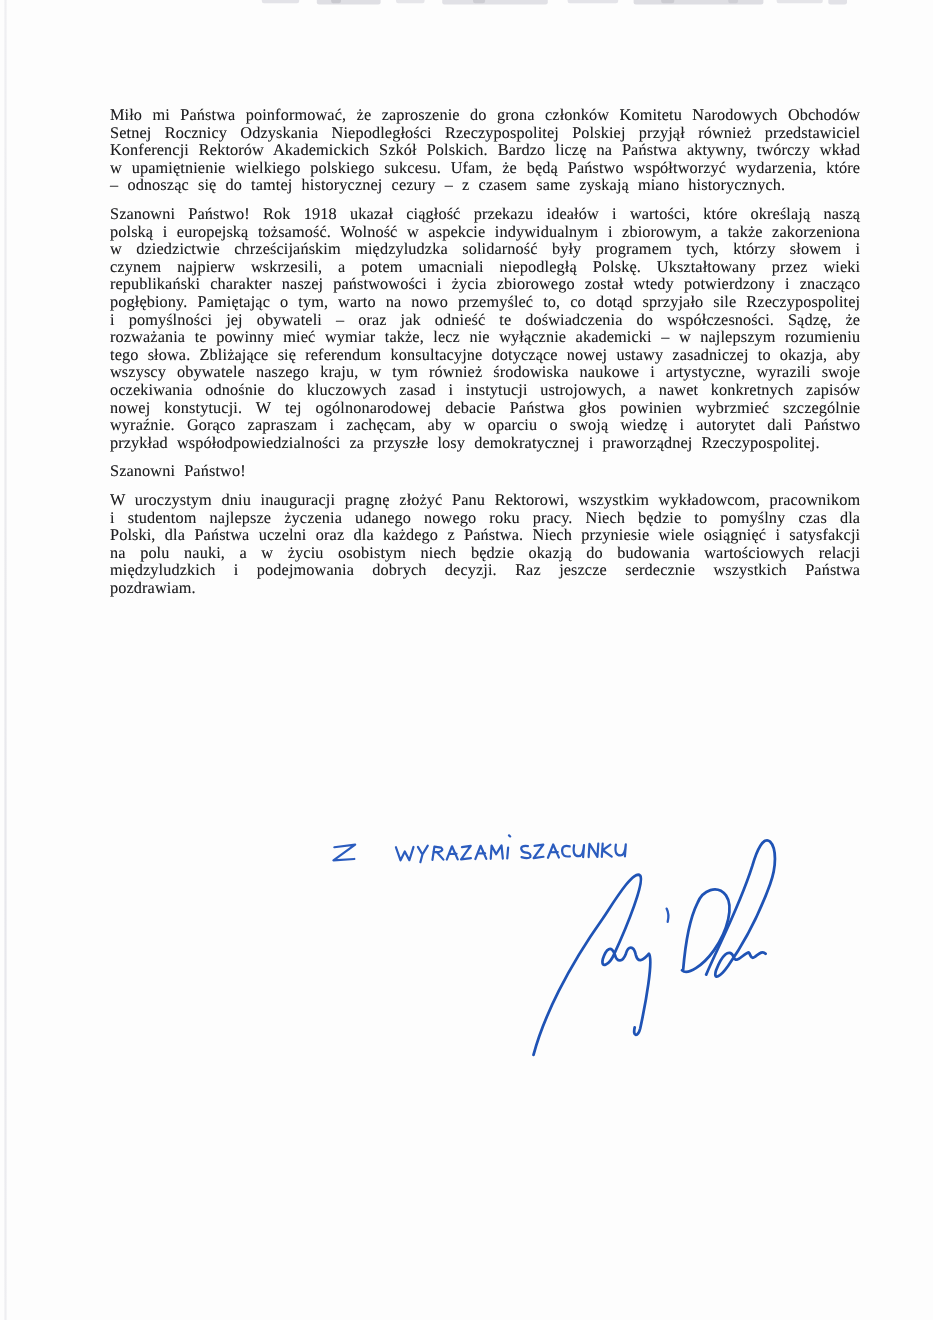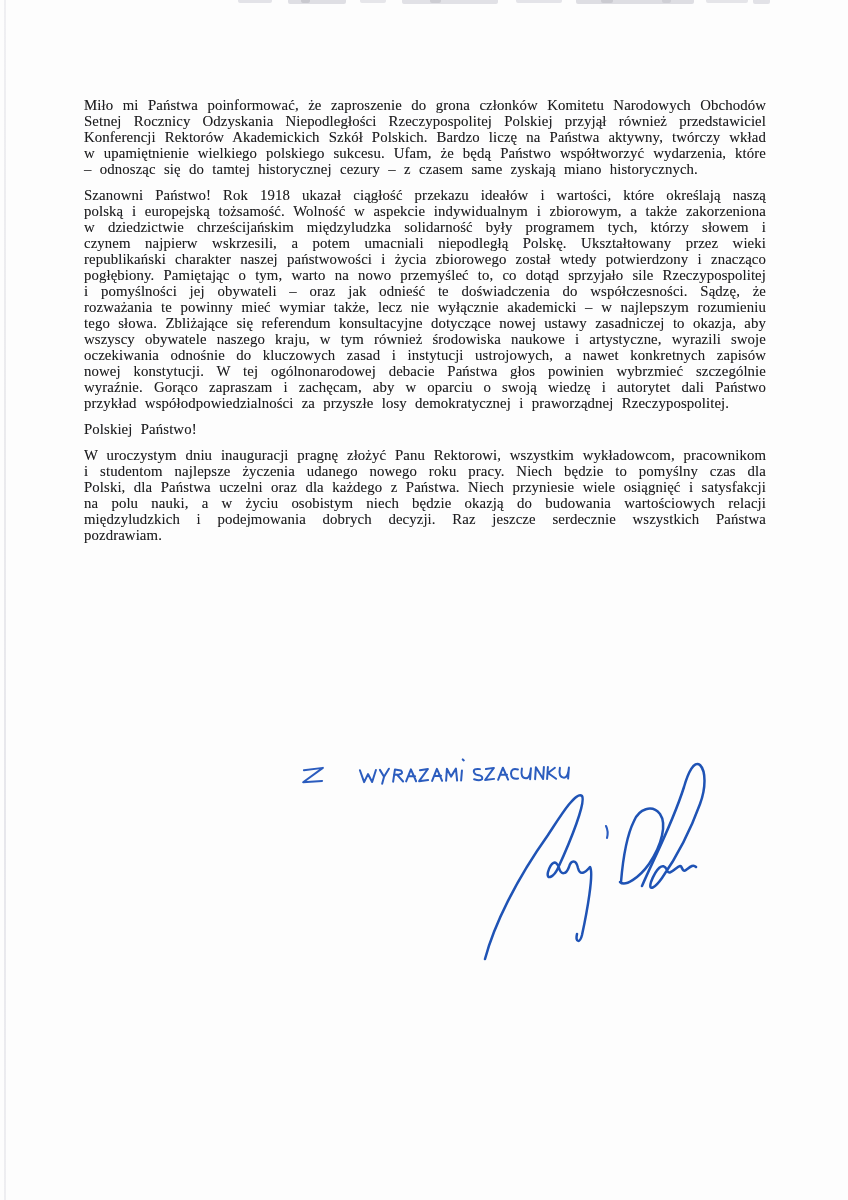--- a/index.html
+++ b/index.html
@@ -31,21 +31,21 @@
   .s6 { left: 430px; width: 11px; height: 3px; background: #cdcdd3; }
   .s7 { left: 516px; width: 46px; height: 3px; background: #e4e4e9; }
   .s8 { left: 576px; width: 118px; height: 4px; background: #dedee3; }
   .s9 { left: 601px; width: 12px; height: 3px; background: #cbcbd1; }
   .s10{ left: 662px; width: 9px;  height: 3px; background: #cfcfd5; }
   .s11{ left: 706px; width: 42px; height: 3px; background: #e5e5e9; }
   .s12{ left: 753px; width: 17px; height: 4px; background: #e2e2e7; }
 
   .letter-body {
     position: absolute;
-    left: 84px; top: 97px; width: 682px;
+    left: 100px; top: 97px; width: 682px;
     color: #1e1e20;
     font-size: 14.8px;
     line-height: 16px;
     text-align: justify;
     word-spacing: 4.5px;
     letter-spacing: 0.1px;
     text-shadow: 0 0 0.4px rgba(20,20,24,0.38);
   }
   .letter-body p { margin: 0 0 10px 0; }
   .letter-body p.salutation { margin: 0 0 10px 0; }
@@ -82,21 +82,21 @@
       <i class="s8"></i>
     <i class="s9"></i>
       <i class="s10"></i>
       <i class="s11"></i>
       <i class="s12"></i>
   </div>
 
   <div class="letter-body">
     <p>Miło mi Państwa poinformować, że zaproszenie do grona członków Komitetu Narodowych Obchodów Setnej Rocznicy Odzyskania Niepodległości Rzeczypospolitej Polskiej przyjął również przedstawiciel Konferencji Rektorów Akademickich Szkół Polskich. Bardzo liczę na Państwa aktywny, twórczy wkład w upamiętnienie wielkiego polskiego sukcesu. Ufam, że będą Państwo współtworzyć wydarzenia, które – odnosząc się do tamtej historycznej cezury – z czasem same zyskają miano historycznych.</p>
     <p>Szanowni Państwo! Rok 1918 ukazał ciągłość przekazu ideałów i wartości, które określają naszą polską i europejską tożsamość. Wolność w aspekcie indywidualnym i zbiorowym, a także zakorzeniona w dziedzictwie chrześcijańskim międzyludzka solidarność były programem tych, którzy słowem i czynem najpierw wskrzesili, a potem umacniali niepodległą Polskę. Ukształtowany przez wieki republikański charakter naszej państwowości i życia zbiorowego został wtedy potwierdzony i znacząco pogłębiony. Pamiętając o tym, warto na nowo przemyśleć to, co dotąd sprzyjało sile Rzeczypospolitej i pomyślności jej obywateli – oraz jak odnieść te doświadczenia do współczesności. Sądzę, że rozważania te powinny mieć wymiar także, lecz nie wyłącznie akademicki – w najlepszym rozumieniu tego słowa. Zbliżające się referendum konsultacyjne dotyczące nowej ustawy zasadniczej to okazja, aby wszyscy obywatele naszego kraju, w tym również środowiska naukowe i artystyczne, wyrazili swoje oczekiwania odnośnie do kluczowych zasad i instytucji ustrojowych, a nawet konkretnych zapisów nowej konstytucji. W tej ogólnonarodowej debacie Państwa głos powinien wybrzmieć szczególnie wyraźnie. Gorąco zapraszam i zachęcam, aby w oparciu o swoją wiedzę i autorytet dali Państwo przykład współodpowiedzialności za przyszłe losy demokratycznej i praworządnej Rzeczypospolitej.</p>
-    <p class="salutation">Polskiej Państwo!</p>
+    <p class="salutation">Szanowni Państwo!</p>
     <p>W uroczystym dniu inauguracji pragnę złożyć Panu Rektorowi, wszystkim wykładowcom, pracownikom i studentom najlepsze życzenia udanego nowego roku pracy. Niech będzie to pomyślny czas dla Polski, dla Państwa uczelni oraz dla każdego z Państwa. Niech przyniesie wiele osiągnięć i satysfakcji na polu nauki, a w życiu osobistym niech będzie okazją do budowania wartościowych relacji międzyludzkich i podejmowania dobrych decyzji. Raz jeszcze serdecznie wszystkich Państwa pozdrawiam.</p>
   </div>
 
   <svg class="handwriting" viewBox="0 0 440 260" xmlns="http://www.w3.org/2000/svg" role="img" aria-label="Z wyrazami szacunku">
 
     <g class="hw-text" transform="rotate(-1 140 34)">
       <path d="M14,28 L33,26 L13,40 L32,39"></path>
       <path d="M70,29 L74,41 L78,33 L82,41 L86,29"></path>
       <path d="M90,29 L94,36 L99,28 M94,36 L92,43"></path>
       <path d="M103,41 L105,29 L111,30 Q114,33 109,34 L104,34 M107,34 L113,41"></path>

